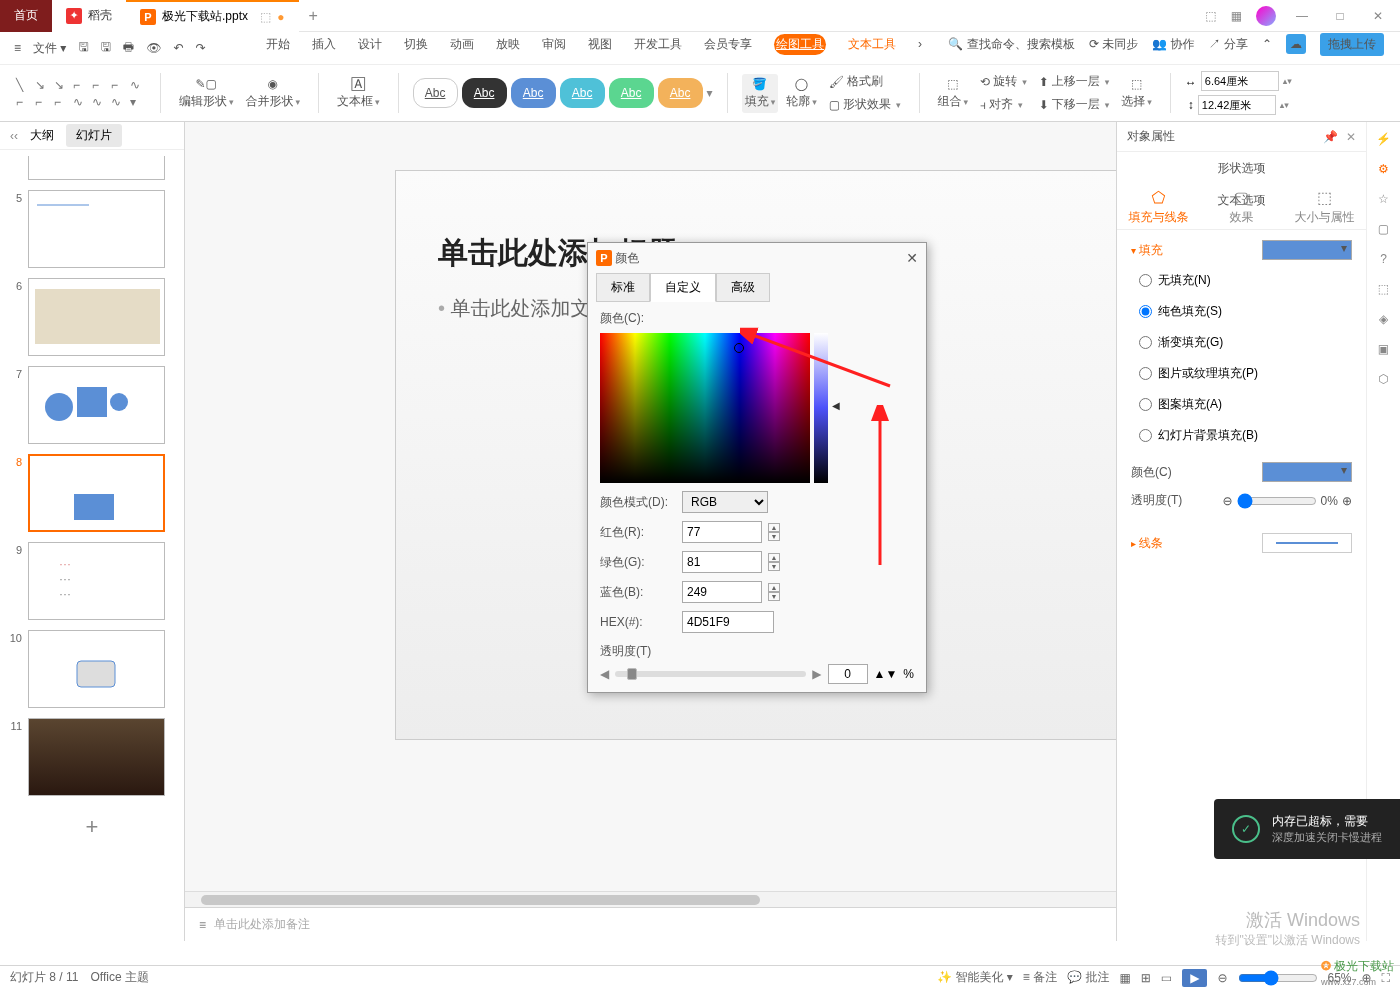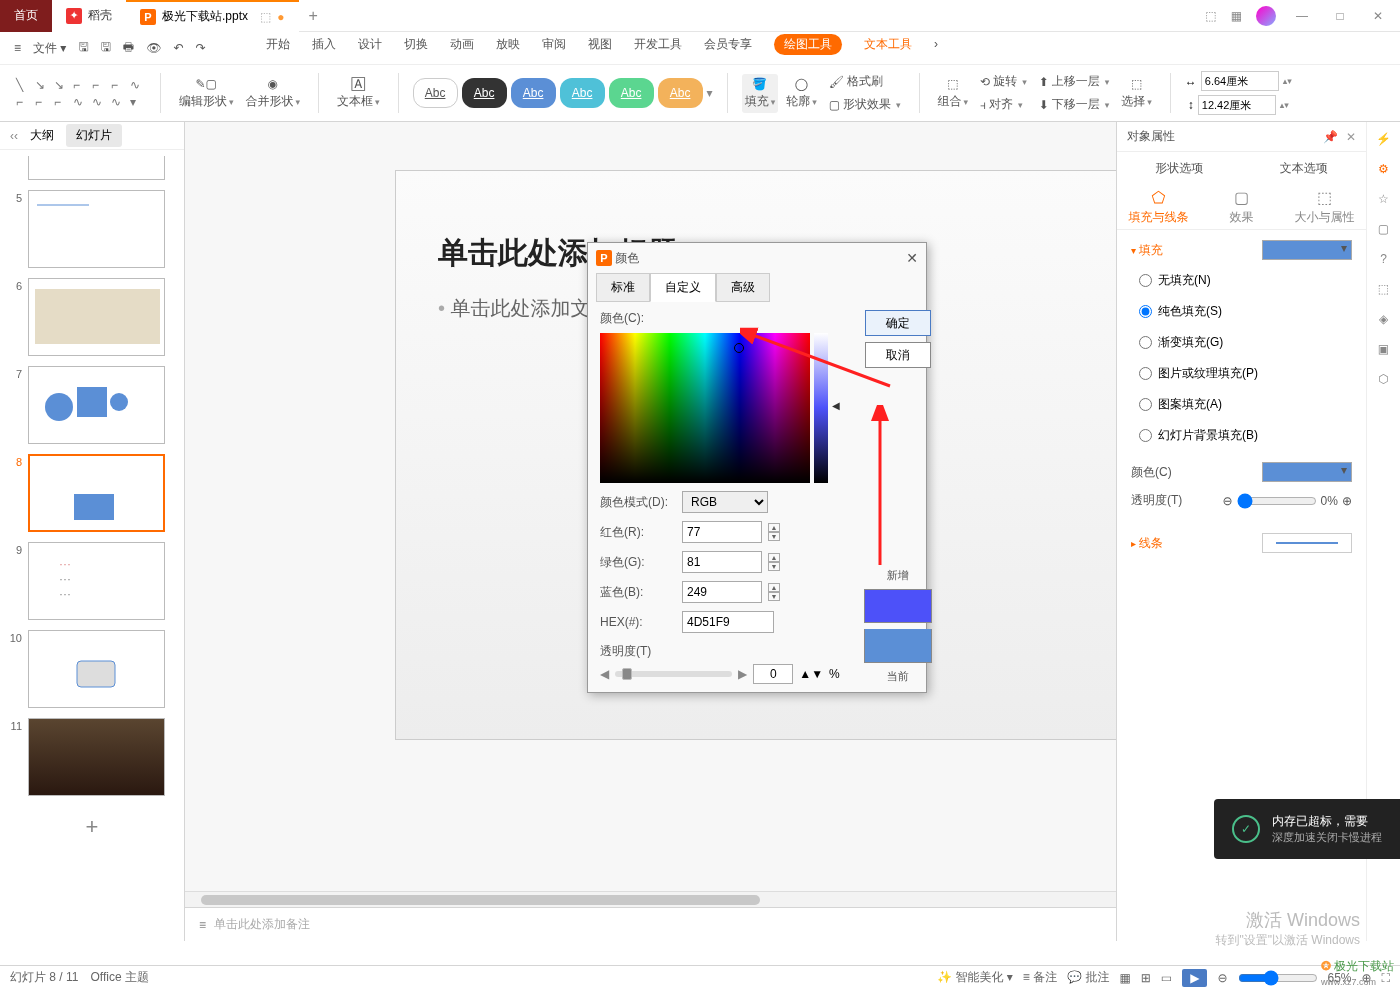--- a/index.html
+++ b/index.html
@@ -11,21 +11,21 @@
 .tab.active{background:#fff;border-top:2px solid #ff8000;}
 .tab-add{padding:0 10px;color:#888;cursor:pointer;font-size:16px;}
 .title-right{margin-left:auto;display:flex;align-items:center;gap:14px;padding-right:10px;color:#888;}
 .title-right span{cursor:pointer;}
 .win-btn{display:inline-block;width:24px;text-align:center;}
 .avatar{width:20px;height:20px;border-radius:50%;background:linear-gradient(135deg,#f0c,#8af);}
 .qat{height:32px;display:flex;align-items:center;padding:0 10px;gap:4px;background:#fff;color:#555;}
 .qat-item{padding:4px;cursor:pointer;}
 .menu-bar{height:24px;display:flex;align-items:center;padding:0 16px;gap:22px;background:#fff;}
 .menu-bar span{color:#555;cursor:pointer;}
-.menu-bar span.draw{background:#ff6a00;color:#fff;padding:2px 10px;border-radius:19px;}
+.menu-bar span.draw{background:#ff6a00;color:#fff;padding:2px 2px;border-radius:19px;text-decoration:underline;}
 .menu-bar span.txt{color:#ff6a00;}
 .menu-right{margin-left:auto;display:flex;align-items:center;gap:14px;color:#888;}
 .search-box{color:#aaa;}
 .upload-btn{background:#3aa0e8;color:#fff;padding:3px 8px;border-radius:3px;}
 .ribbon{height:58px;display:flex;align-items:center;background:#fff;border-top:1px solid #eee;border-bottom:1px solid #d5d5d5;padding:0 10px;gap:8px;}
 .ribbon-group{display:flex;align-items:center;gap:4px;padding:0 6px;}
 .divider{width:1px;height:40px;background:#e0e0e0;}
 .shape-grid{display:grid;grid-template-columns:repeat(7,16px);gap:3px;color:#777;}
 .shape-grid span{font-size:12px;}
 .rb-btn{display:flex;flex-direction:column;align-items:center;gap:2px;color:#555;cursor:pointer;padding:2px 4px;}
@@ -58,21 +58,21 @@
 .h1{left:461px;top:289px;} .h2{left:524px;top:289px;} .h3{left:587px;top:289px;}
 .h4{left:461px;top:366px;} .h5{left:587px;top:366px;}
 .h6{left:461px;top:443px;} .h7{left:524px;top:443px;} .h8{left:587px;top:443px;}
 .notes-bar{height:34px;border-top:1px solid #d5d5d5;display:flex;align-items:center;padding:0 14px;color:#aaa;background:#fff;}
 .notes-bar span.ico{color:#888;margin-right:8px;}
 .scrollbar-h{height:16px;background:#f3f3f3;border-top:1px solid #ddd;position:relative;}
 .scrollbar-h .sb-thumb{position:absolute;left:16px;width:60%;top:3px;height:10px;background:#c8c8c8;border-radius:5px;}
 .prop-pane{width:250px;border-left:1px solid #d5d5d5;background:#fff;display:flex;flex-direction:column;}
 .prop-header{height:30px;display:flex;align-items:center;justify-content:space-between;padding:0 10px;border-bottom:1px solid #eee;color:#555;}
 .prop-header .icons{display:flex;gap:8px;color:#999;}
-.prop-tabs{display:flex;height:32px;}
+.prop-tabs{display:flex;height:32px;flex-direction:column;}
 .prop-tabs div{flex:1;text-align:center;line-height:32px;color:#555;cursor:pointer;}
 .prop-sub{display:flex;height:46px;border-bottom:1px solid #eee;}
 .prop-sub div{flex:1;display:flex;flex-direction:column;align-items:center;justify-content:center;gap:2px;color:#888;cursor:pointer;font-size:11px;}
 .prop-sub div.active-s{color:#ff6a00;}
 .prop-sub .sub-ico{font-size:16px;}
 .prop-body{padding:10px 14px;display:flex;flex-direction:column;gap:10px;}
 .prop-section-h{color:#ff6a00;cursor:pointer;}
 .prop-section-h::before{content:"▾ ";font-size:10px;}
 .prop-section-h.collapsed::before{content:"▸ ";}
 .prop-row{display:flex;align-items:center;justify-content:space-between;color:#555;}
@@ -175,20 +175,29 @@
   <span>切换</span>
   <span>动画</span>
   <span>放映</span>
   <span>审阅</span>
   <span>视图</span>
   <span>开发工具</span>
   <span>会员专享</span>
   <span class="draw">绘图工具</span>
   <span class="txt">文本工具</span>
   <span>›</span>
+  <div class="menu-right">
+    <span class="search-box">🔍 <span>查找命令、搜索模板</span></span>
+    <span>⟳ <span>未同步</span></span>
+    <span>👥 <span>协作</span></span>
+    <span>↗ <span>分享</span></span>
+    <span>⌃</span>
+    <span class="cloud">☁</span>
+    <span class="upload-btn">拖拽上传</span>
+  </div>
 </div>
 
 <div class="ribbon" style="margin-top:0px">
   <div class="ribbon-group">
     <div class="shape-grid">
       <span>╲</span>
         <span>↘</span>
         <span>↘</span>
         <span>⌐</span>
         <span>⌐</span>
@@ -531,29 +540,20 @@
         <span style="color:#888">◀</span>
         <div class="track">
             <div class="thumb"></div>
           </div>
         <span style="color:#888">▶</span>
         <input value="0" style="">
         <div class="spin"><span>▲</span><span>▼</span></div>
         <span>%</span>
       </div>
     </div>
-    <div class="dlg-right">
-      <button class="dlg-btn primary">确定</button>
-      <button class="dlg-btn">取消</button>
-      <div style="flex:1"></div>
-      <div class="color-lbl">新增</div>
-      <div class="new-color"></div>
-      <div class="cur-color"></div>
-      <div class="color-lbl">当前</div>
-    </div>
   </div>
 </div>
 
 <svg class="red-arrow a1">
     <defs>
       <marker id="ah" markerWidth="10" markerHeight="10" refX="2" refY="3" orient="auto">
         <path d="M0,0 L0,6 L8,3 z" fill="#ff2020"></path>
       </marker>
     </defs>
     <line x1="150" y1="60" x2="10" y2="8" stroke="#ff2020" stroke-width="3" marker-end="url(#ah)"></line>

